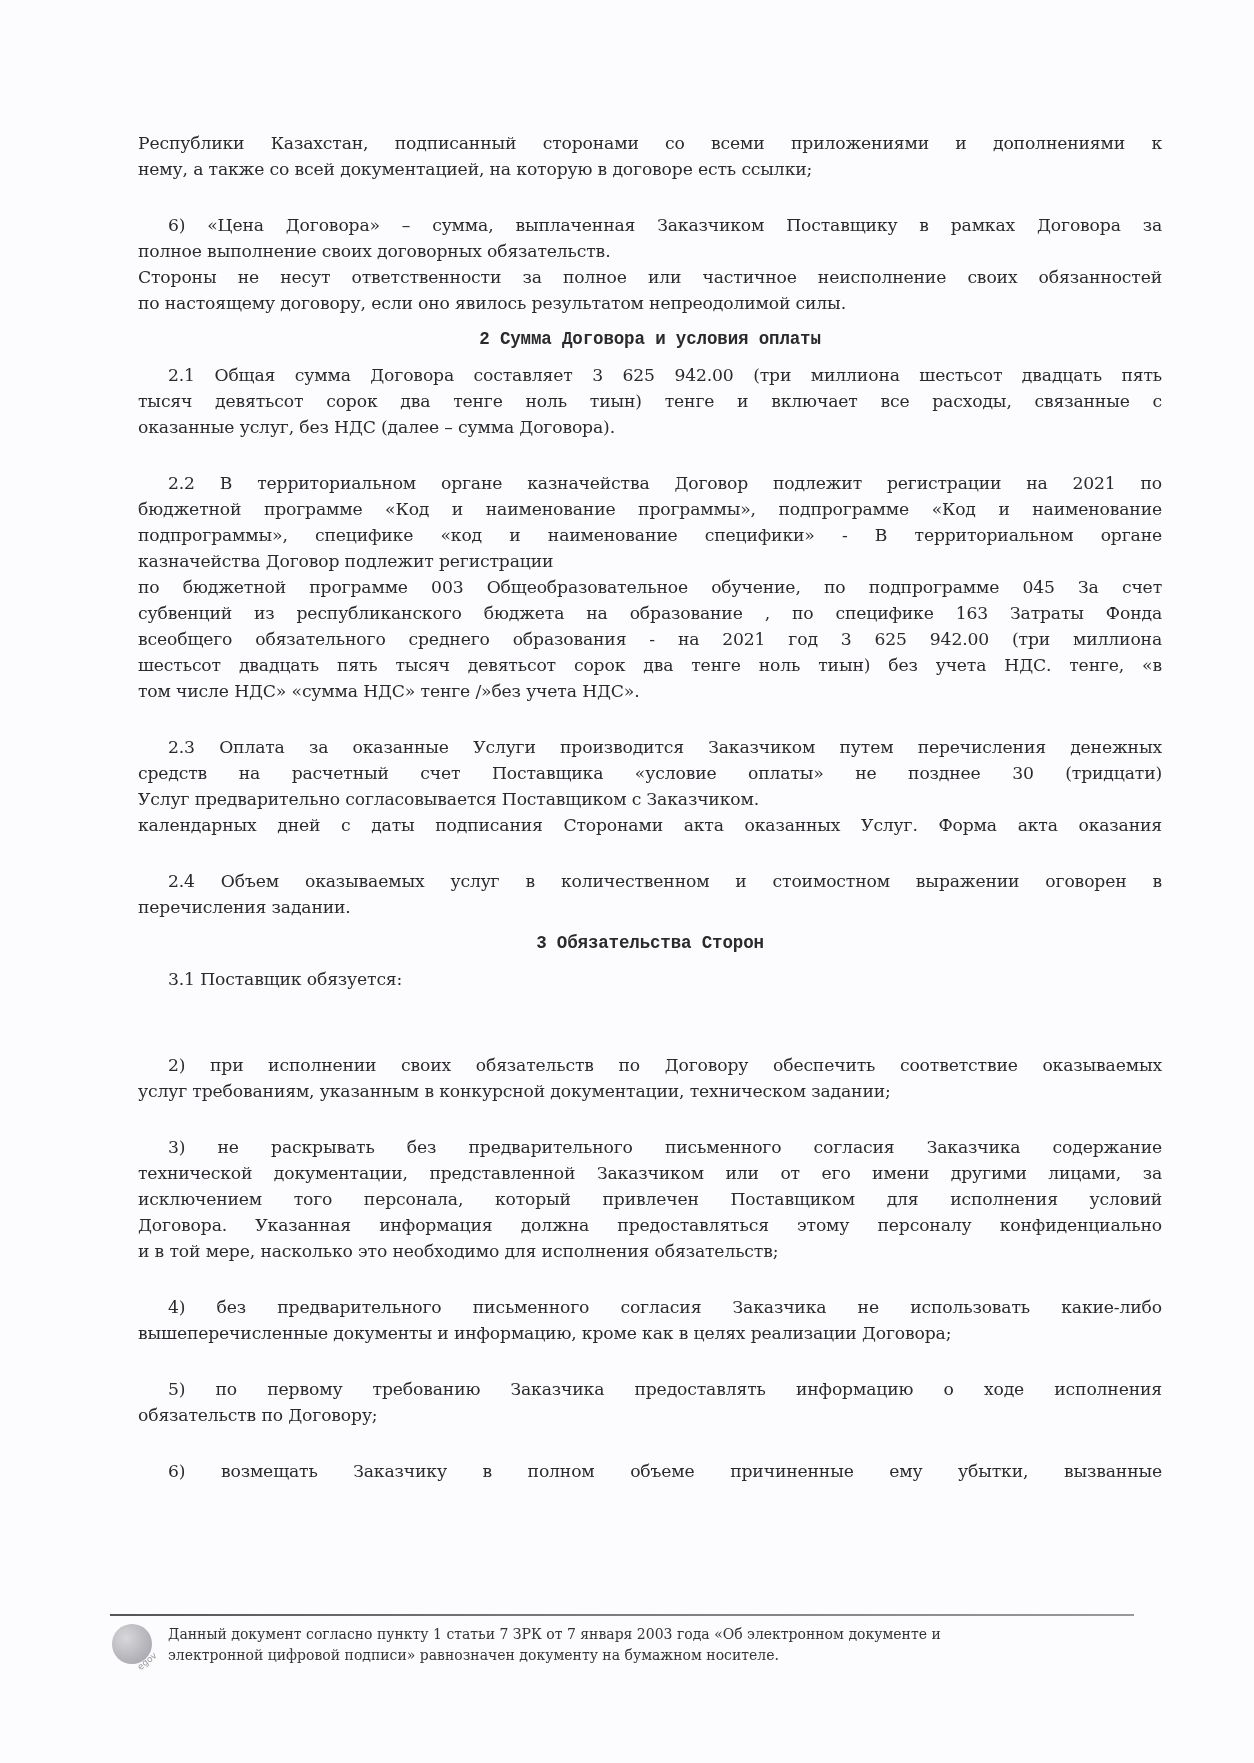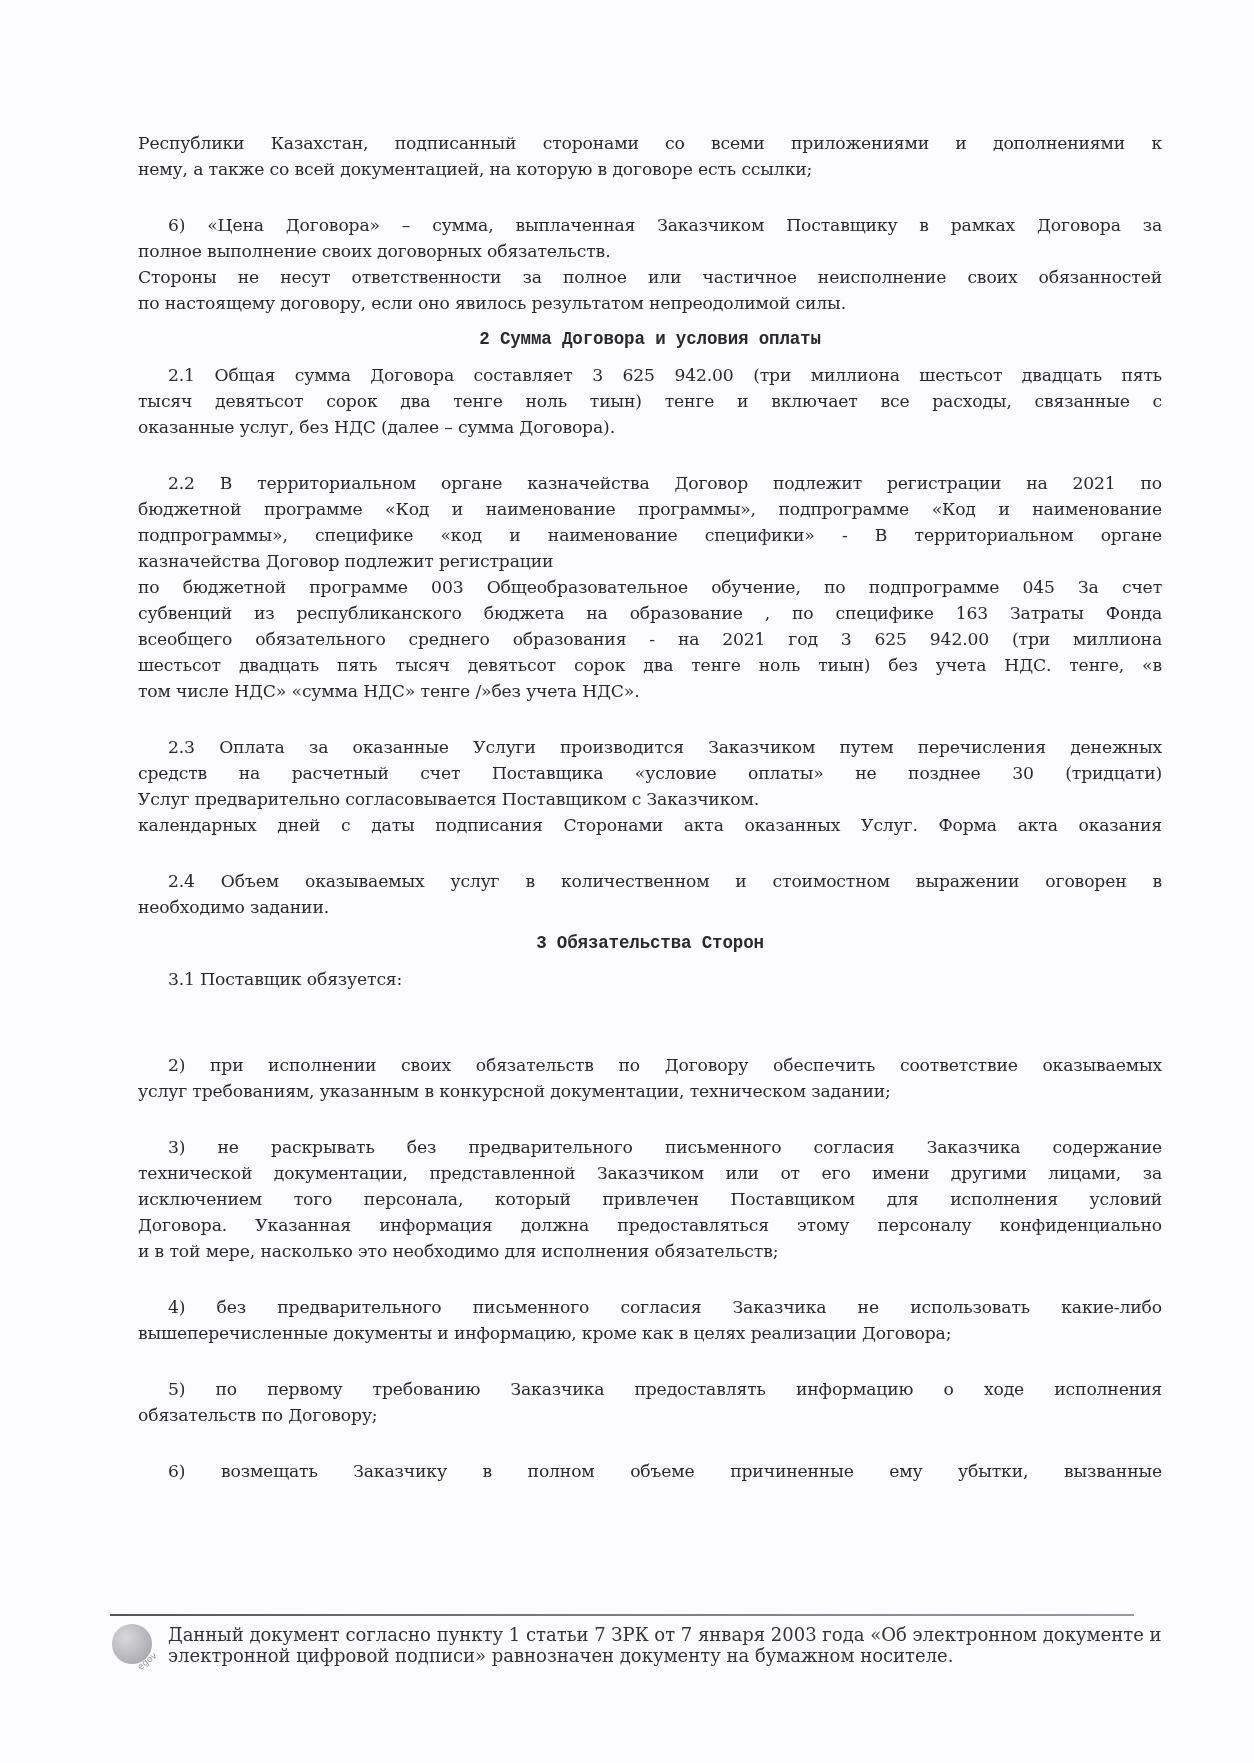--- a/index.html
+++ b/index.html
@@ -43,21 +43,21 @@
   }
   .seal-disc {
     position: absolute; left: 2px; top: 2px; width: 40px; height: 40px; border-radius: 50%;
     background: radial-gradient(circle at 35% 35%, #d8d8dc 0%, #b4b4ba 60%, #a0a0a8 100%);
   }
   .seal-text {
     position: absolute; right: -2px; bottom: 2px; font-size: 9px; color: #999;
     font-family: "DejaVu Sans", sans-serif; transform: rotate(-40deg);
   }
   .footer-text {
-    font-size: 18px; line-height: 21px; color: #333;
+    font-size: 14px; line-height: 21px; color: #333;
     font-family: "DejaVu Serif", serif;
   }
   .footer-text span { display: block; white-space: nowrap; }
 </style>
 </head>
 <body>
 
 <div class="page">
 
   <div>
@@ -102,21 +102,21 @@
   <div>
     <span class="line indent">2.3 Оплата за оказанные Услуги производится Заказчиком путем перечисления денежных</span>
     <span class="line">средств на расчетный счет Поставщика «условие оплаты» не позднее 30 (тридцати)</span>
     <span class="line last">Услуг предварительно согласовывается Поставщиком с Заказчиком.</span>
     <span class="line">календарных дней с даты подписания Сторонами акта оказанных Услуг. Форма акта оказания</span>
   </div>
   <div class="gap"></div>
 
   <div>
     <span class="line indent">2.4 Объем оказываемых услуг в количественном и стоимостном выражении оговорен в</span>
-    <span class="line last">необходимо задании.</span>
+    <span class="line last">перечисления задании.</span>
   </div>
 
   <div class="gap-s"></div>
   <span class="line heading">3 Обязательства Сторон</span>
   <div class="gap-s"></div>
 
   <span class="line indent last">3.1 Поставщик обязуется:</span>
   <div class="gap"></div>
 
   <div class="gap"></div>

